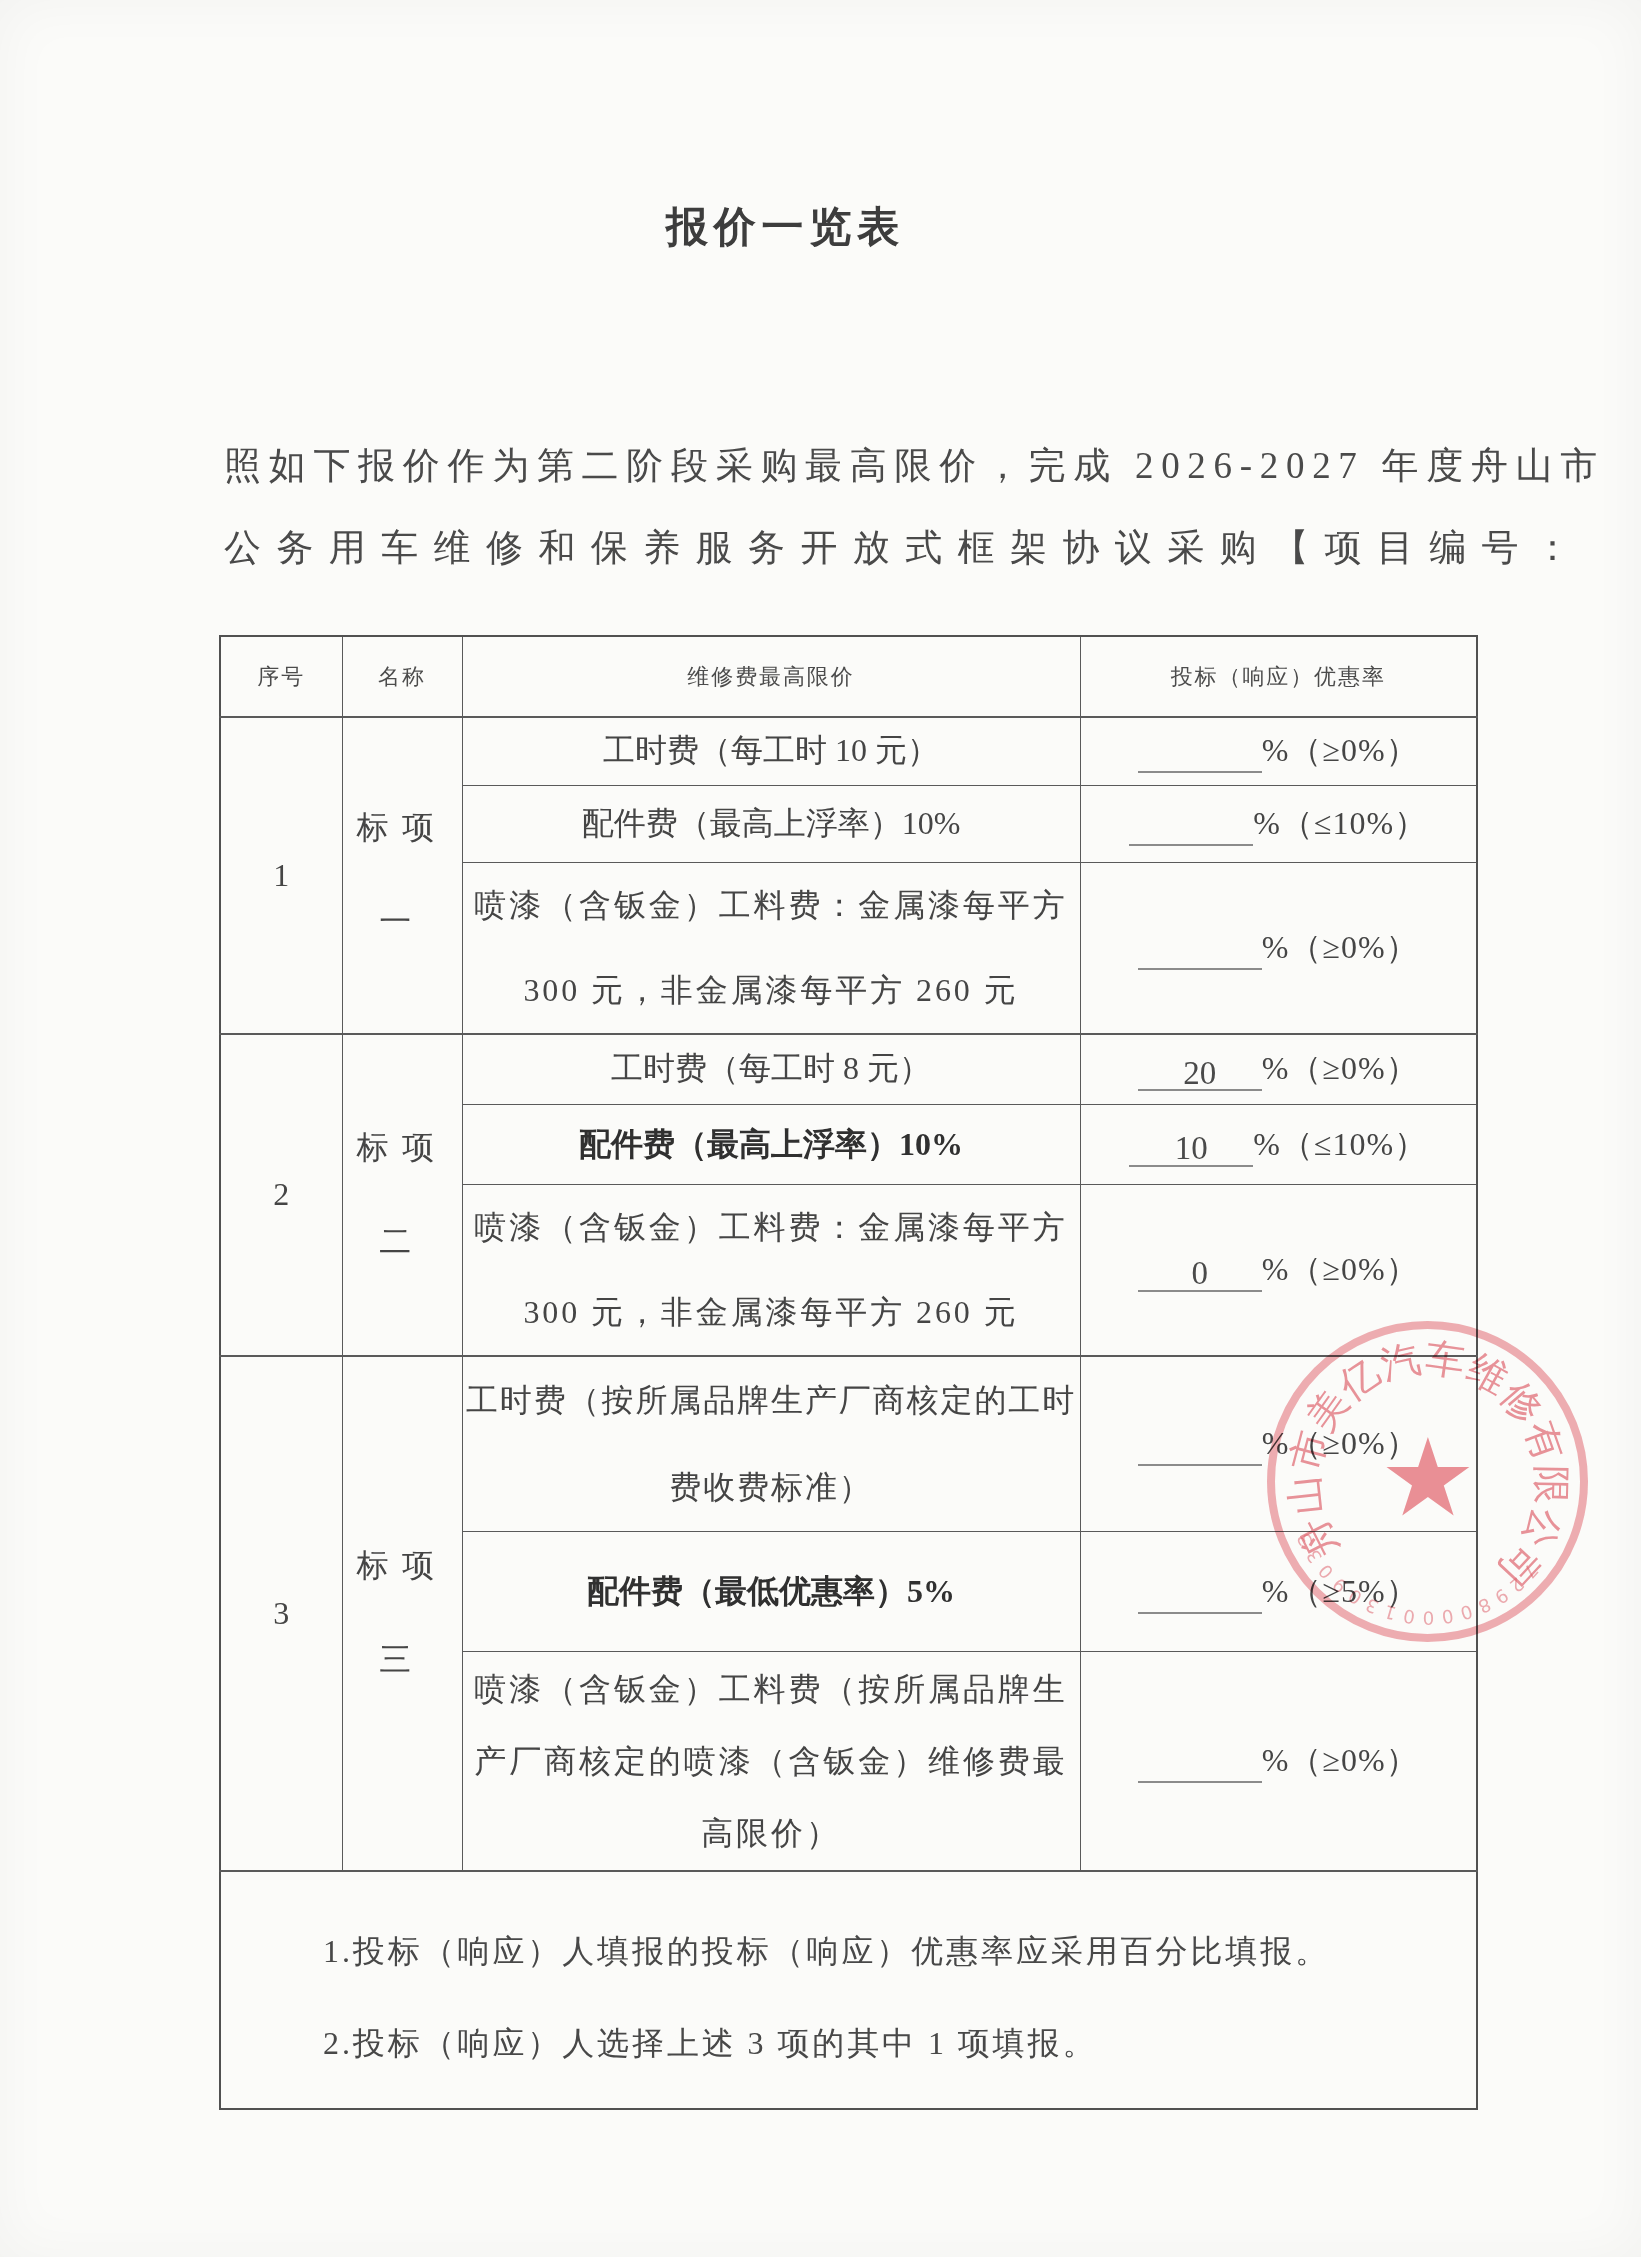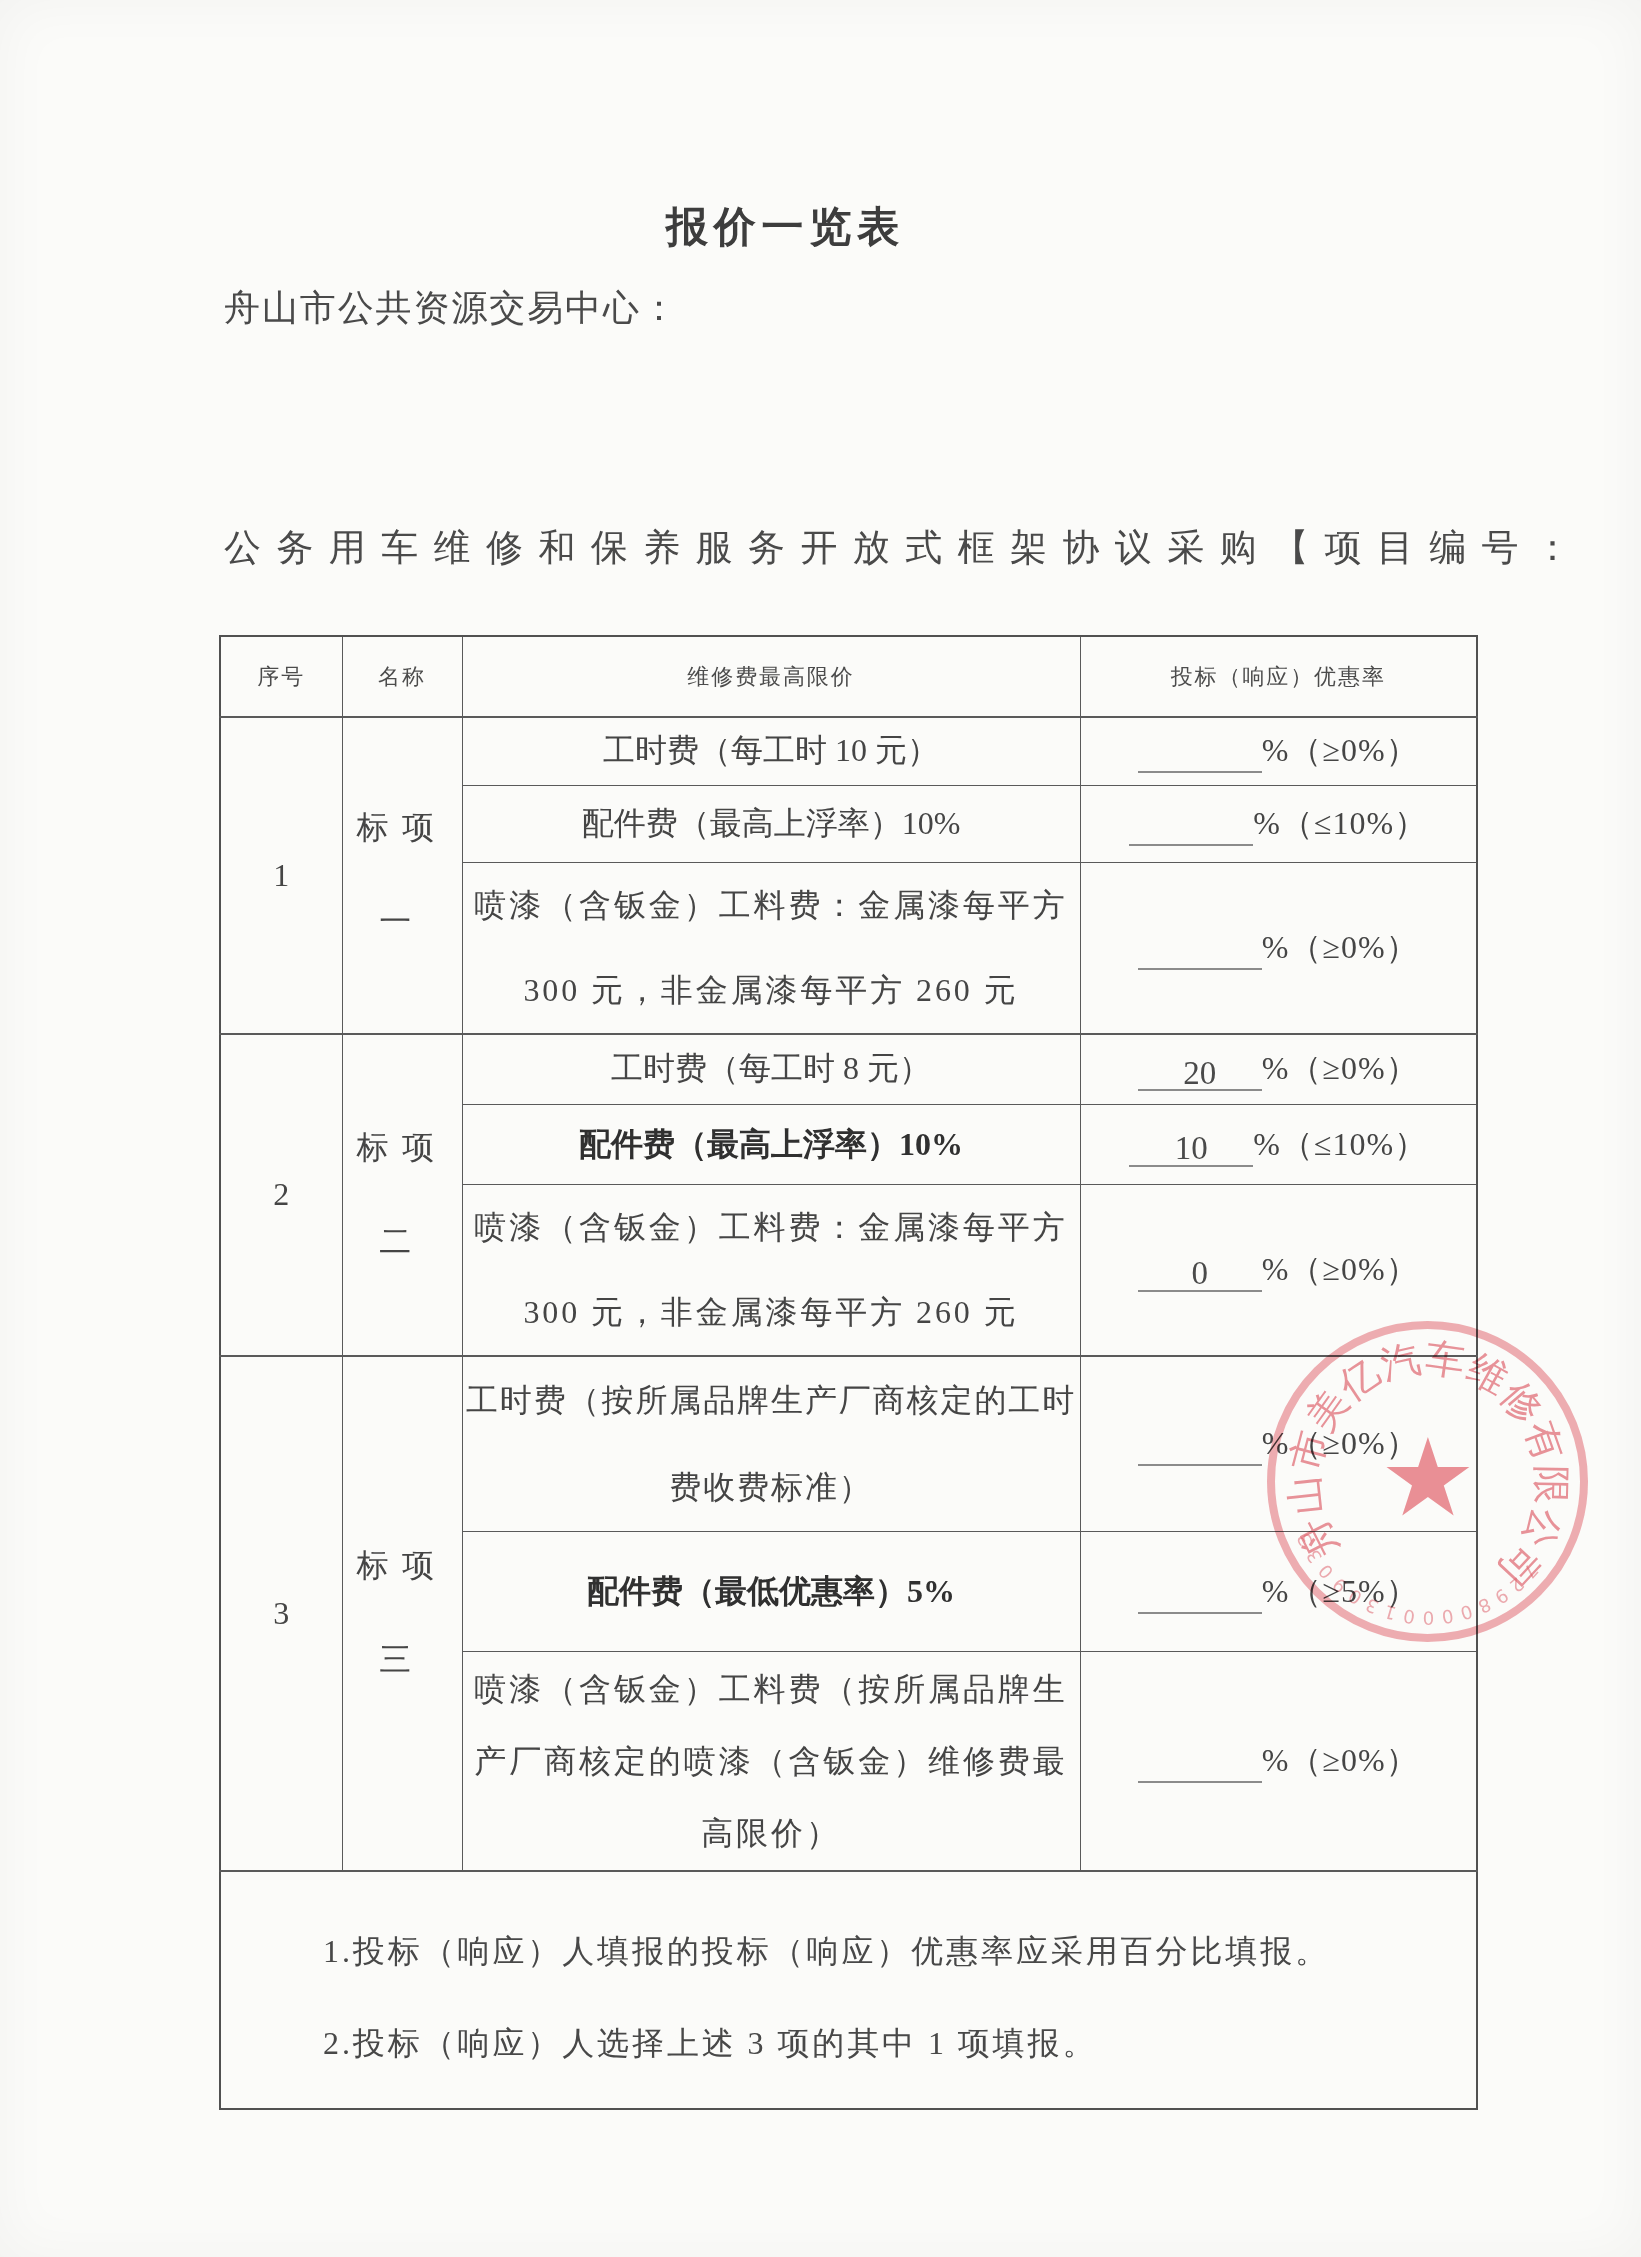--- a/index.html
+++ b/index.html
@@ -84,22 +84,22 @@
     font-family:"DejaVu Sans",sans-serif;
   }
 </style>
 </head>
 <body>
 
 <div class="page">
 
   <div class="abs title">报价一览表</div>
 
-  <div class="abs salutation">舟山市公共资源交易中心：</div>
-
+
+  <div class="abs pline pl1">照如下报价作为第二阶段采购最高限价，完成 2026-2027 年度舟山市</div>
   <div class="abs pline pl2">公务用车维修和保养服务开放式框架协议采购【项目编号：</div>
 
   <table class="quote">
     <colgroup>
       <col style="width:122px">
         <col style="width:120px">
         <col style="width:618px">
         <col style="width:397px">
     </colgroup>
 

